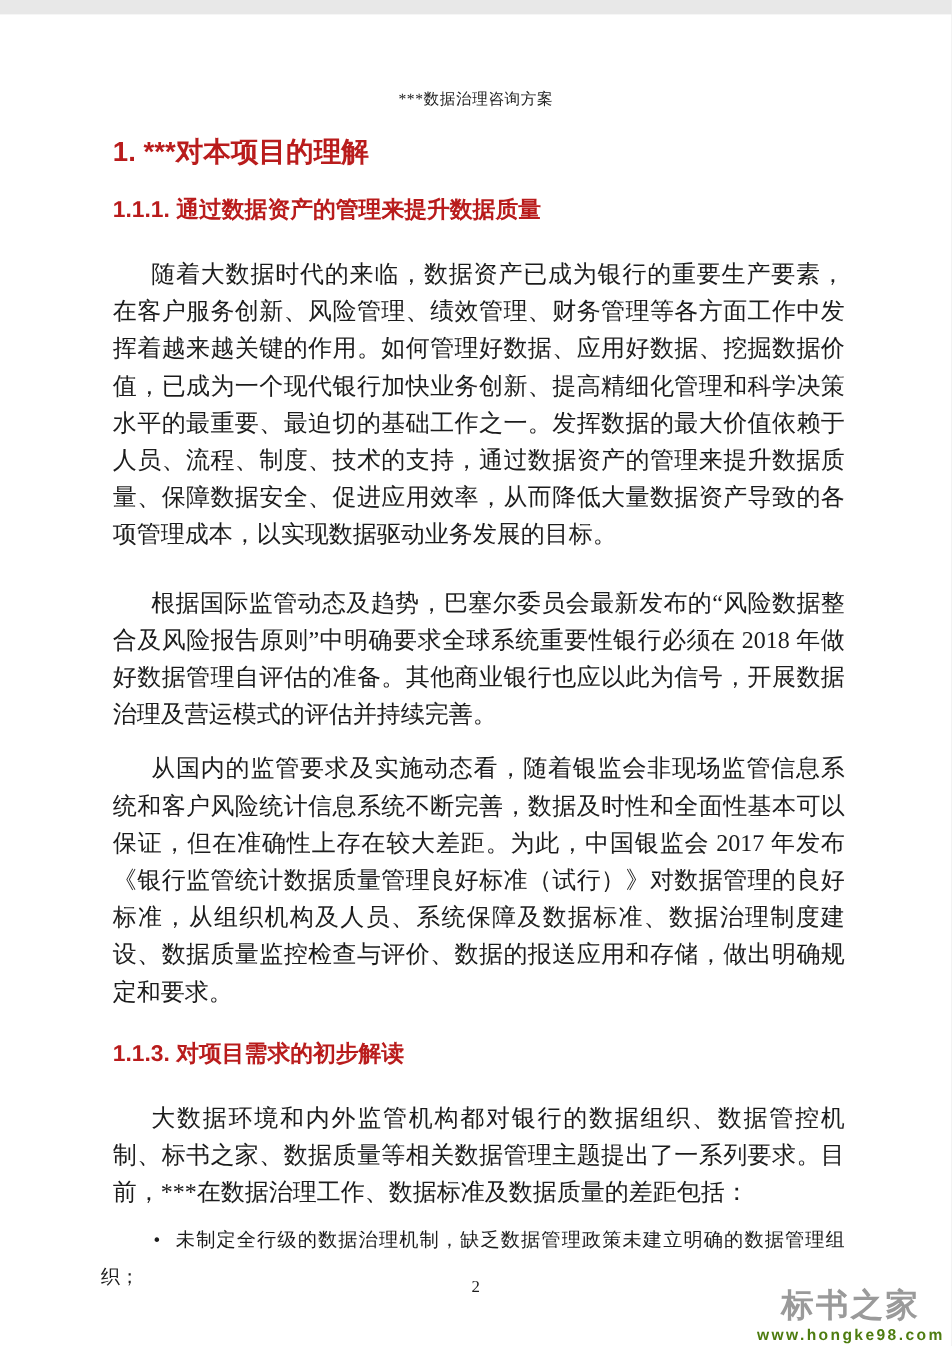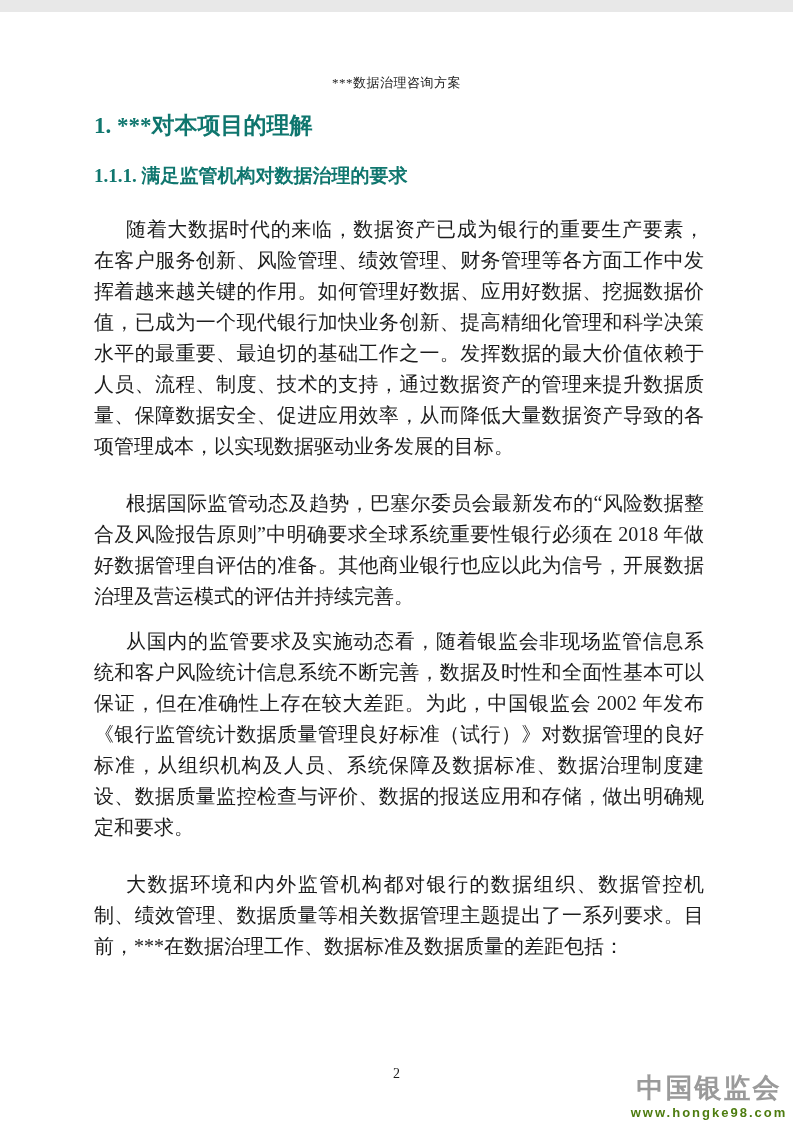--- a/index.html
+++ b/index.html
@@ -21,22 +21,22 @@
     color: #222222;
     letter-spacing: 0.5px;
   }
   .content {
     position: absolute;
     top: 100px;
     left: 94px;
     width: 610px;
   }
   h1, h2, h3 {
-    font-family: Liberation Serif, serif;
-    color: #0f766e;
+    font-family: Liberation Sans, sans-serif;
+    color: #b91c1c;
     font-weight: bold;
   }
   h1 { margin: 0; font-size: 23px; line-height: 28px; }
   h2 { margin: 22px 0 0 0; font-size: 19px; line-height: 24px; }
   h3 { margin: 24px 0 0 0; font-size: 19px; line-height: 24px; }
   p.body-par {
     margin: 26px 0 0 0;
     font-size: 20px;
     line-height: 31px;
     text-align: justify;
@@ -90,35 +90,39 @@
   <div class="running-header">
     <span>***数据治理咨询方案</span>
   </div>
 
   <div class="content">
 
     <h1>1. ***对本项目的理解</h1>
 
 
     <section>
-      <h3>1.1.1. 满足监管机构对数据治理的要求</h3>
+      <h3>1.1.1. 通过数据资产的管理来提升数据质量</h3>
       <p class="body-par">随着大数据时代的来临，数据资产已成为银行的重要生产要素，在客户服务创新、风险管理、绩效管理、财务管理等各方面工作中发挥着越来越关键的作用。如何管理好数据、应用好数据、挖掘数据价值，已成为一个现代银行加快业务创新、提高精细化管理和科学决策水平的最重要、最迫切的基础工作之一。发挥数据的最大价值依赖于人员、流程、制度、技术的支持，通过数据资产的管理来提升数据质量、保障数据安全、促进应用效率，从而降低大量数据资产导致的各项管理成本，以实现数据驱动业务发展的目标。</p>
     </section>
 
     <section>
       <p class="body-par">根据国际监管动态及趋势，巴塞尔委员会最新发布的“风险数据整合及风险报告原则”中明确要求全球系统重要性银行必须在 2018 年做好数据管理自评估的准备。其他商业银行也应以此为信号，开展数据治理及营运模式的评估并持续完善。</p>
-      <p class="body-par">从国内的监管要求及实施动态看，随着银监会非现场监管信息系统和客户风险统计信息系统不断完善，数据及时性和全面性基本可以保证，但在准确性上存在较大差距。为此，中国银监会 2002 年发布《银行监管统计数据质量管理良好标准（试行）》对数据管理的良好标准，从组织机构及人员、系统保障及数据标准、数据治理制度建设、数据质量监控检查与评价、数据的报送应用和存储，做出明确规定和要求。</p>
+      <p class="body-par">从国内的监管要求及实施动态看，随着银监会非现场监管信息系统和客户风险统计信息系统不断完善，数据及时性和全面性基本可以保证，但在准确性上存在较大差距。为此，中国银监会 2017 年发布《银行监管统计数据质量管理良好标准（试行）》对数据管理的良好标准，从组织机构及人员、系统保障及数据标准、数据治理制度建设、数据质量监控检查与评价、数据的报送应用和存储，做出明确规定和要求。</p>
     </section>
 
     <section>
-      <p class="body-par">大数据环境和内外监管机构都对银行的数据组织、数据管控机制、绩效管理、数据质量等相关数据管理主题提出了一系列要求。目前，***在数据治理工作、数据标准及数据质量的差距包括：</p>
+      <h3>1.1.3. 对项目需求的初步解读</h3>
+      <p class="body-par">大数据环境和内外监管机构都对银行的数据组织、数据管控机制、标书之家、数据质量等相关数据管理主题提出了一系列要求。目前，***在数据治理工作、数据标准及数据质量的差距包括：</p>
+      <div class="bullet">
+        <span class="marker">•</span><span>未制定全行级的数据治理机制，缺乏数据管理政策未建立明确的数据管理组织；</span>
+      </div>
     </section>
 
   </div>
 
   <div class="footer-pagenum">2</div>
 
   <div class="watermark">
-    <div class="wm-brand">中国银监会</div>
+    <div class="wm-brand">标书之家</div>
     <div class="wm-url">www.hongke98.com</div>
   </div>
 
 </div>
 
 </body></html>

